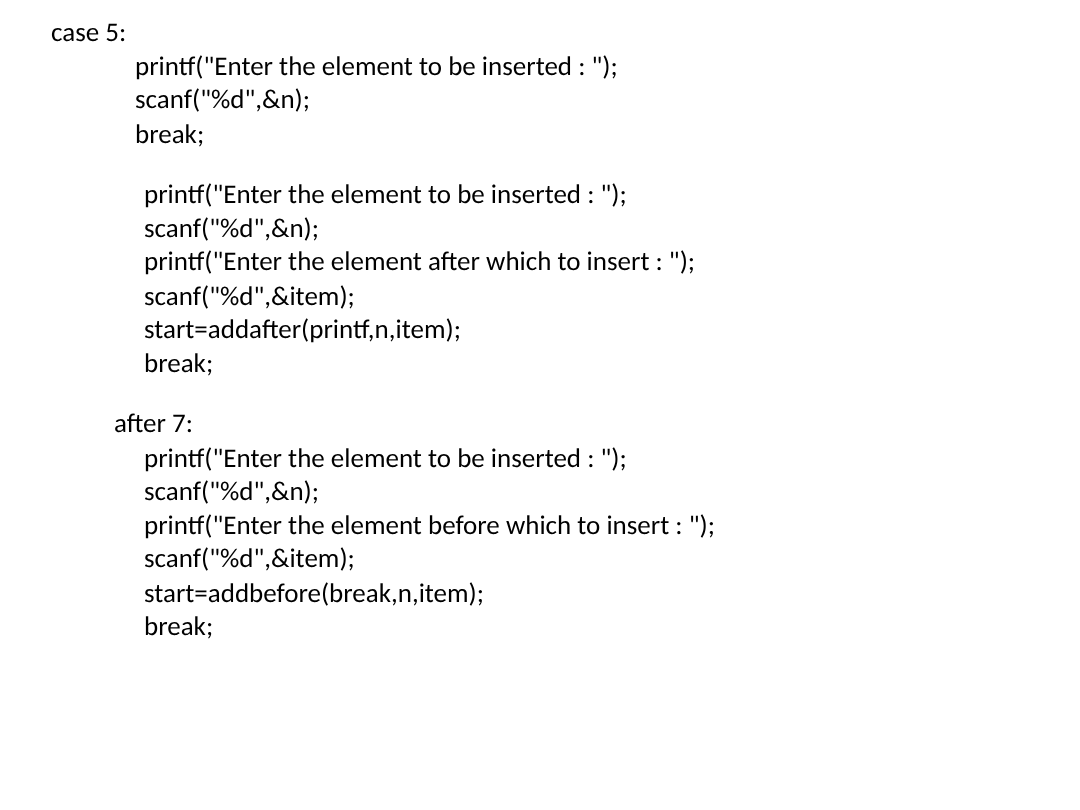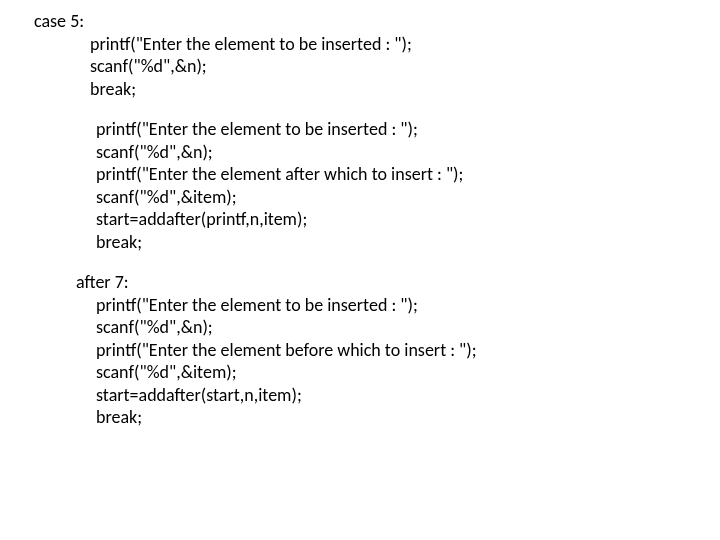--- a/index.html
+++ b/index.html
@@ -43,18 +43,18 @@
     </div>
   </div>
 
   <div class="block2">
     <div class="line indent2">after 7:</div>
     <div class="indent3">
       <div class="line">printf("Enter the element to be inserted : ");</div>
       <div class="line">scanf("%d",&amp;n);</div>
       <div class="line">printf("Enter the element before which to insert : ");</div>
       <div class="line">scanf("%d",&amp;item);</div>
-      <div class="line">start=addafter(start,n,item);</div>
+      <div class="line">start=addbefore(break,n,item);</div>
       <div class="line">break;</div>
     </div>
   </div>
 
 </div>
 
 </body></html>

